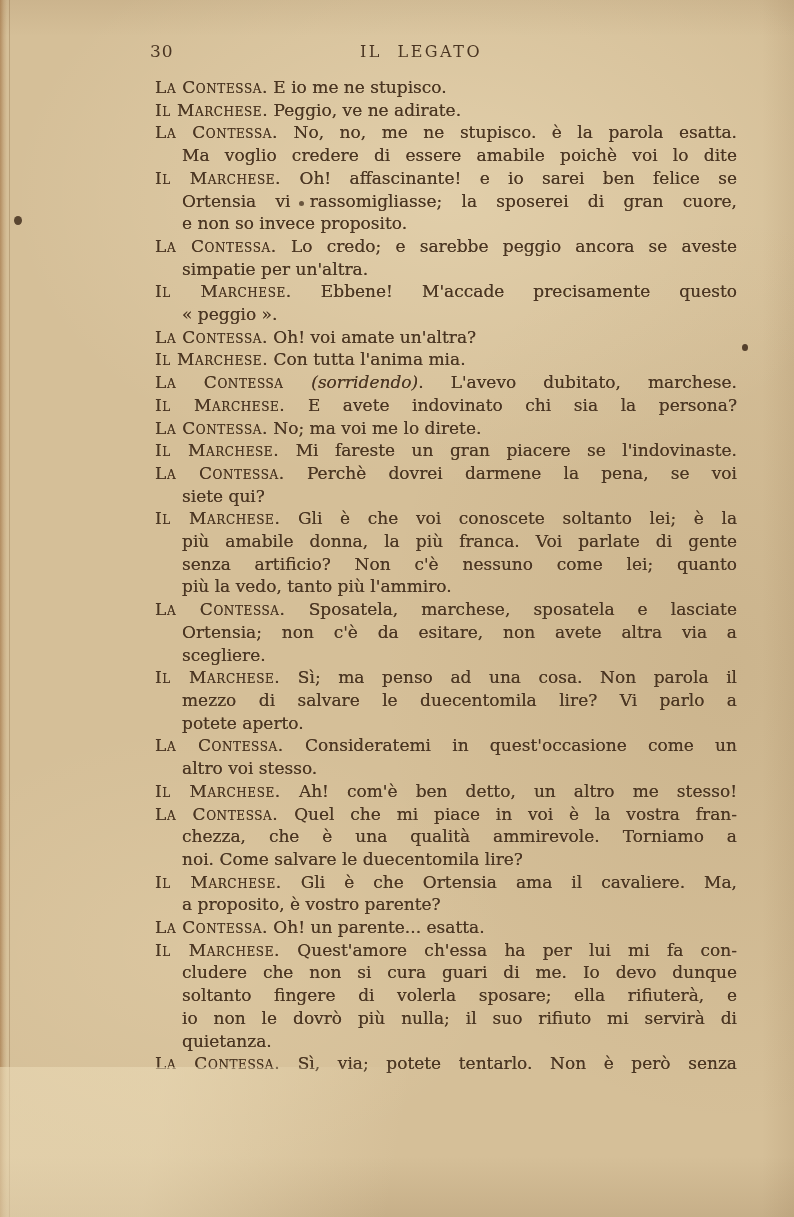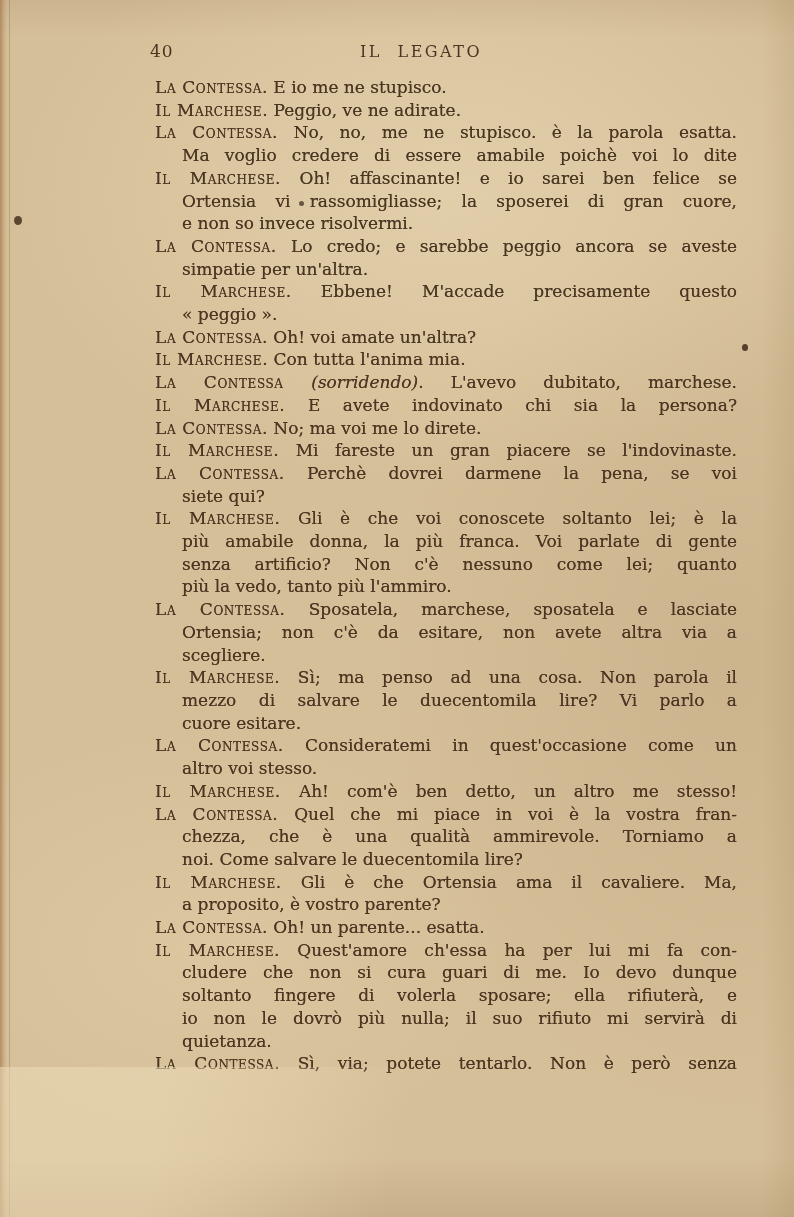--- a/index.html
+++ b/index.html
@@ -36,31 +36,31 @@
   .ink-dot{position:absolute;border-radius:50%;background:#4d3926;}
   .dot1{left:14px;top:216px;width:8px;height:9px;opacity:0.9;}
   .dot2{left:742px;top:344px;width:6px;height:7px;opacity:0.95;}
   .dot3{left:299px;top:201px;width:5px;height:5px;opacity:0.8;}
 </style>
 </head>
 <body>
 
 <div class="page">
   <div class="header">
-    <span class="pagenum">40</span>
+    <span class="pagenum">30</span>
     <span class="running-title">IL LEGATO</span>
   </div>
   <div class="text-block" id="text-block">
       <div class="line"><span class="seg-sc">La Contessa.</span><span class="seg-n"> E io me ne stupisco.</span></div>
       <div class="line"><span class="seg-sc">Il Marchese.</span><span class="seg-n"> Peggio, ve ne adirate.</span></div>
       <div class="line just"><span class="seg-sc">La Contessa.</span><span class="seg-n"> No, no, me ne stupisco. è la parola esatta.</span></div>
       <div class="line cont just"><span class="seg-n">Ma voglio credere di essere amabile poichè voi lo dite</span></div>
       <div class="line just"><span class="seg-sc">Il Marchese.</span><span class="seg-n"> Oh! affascinante! e io sarei ben felice se</span></div>
       <div class="line cont just"><span class="seg-n">Ortensia vi rassomigliasse; la sposerei di gran cuore,</span></div>
-      <div class="line cont"><span class="seg-n">e non so invece risolvermi.</span></div>
+      <div class="line cont"><span class="seg-n">e non so invece proposito.</span></div>
       <div class="line just"><span class="seg-sc">La Contessa.</span><span class="seg-n"> Lo credo; e sarebbe peggio ancora se aveste</span></div>
       <div class="line cont"><span class="seg-n">simpatie per un'altra.</span></div>
       <div class="line just"><span class="seg-sc">Il Marchese.</span><span class="seg-n"> Ebbene! M'accade precisamente questo</span></div>
       <div class="line cont"><span class="seg-n">« peggio ».</span></div>
       <div class="line"><span class="seg-sc">La Contessa.</span><span class="seg-n"> Oh! voi amate un'altra?</span></div>
       <div class="line"><span class="seg-sc">Il Marchese.</span><span class="seg-n"> Con tutta l'anima mia.</span></div>
       <div class="line just"><span class="seg-sc">La Contessa </span><span class="seg-i">(sorridendo)</span><span class="seg-n">. L'avevo dubitato, marchese.</span></div>
       <div class="line just"><span class="seg-sc">Il Marchese.</span><span class="seg-n"> E avete indovinato chi sia la persona?</span></div>
       <div class="line"><span class="seg-sc">La Contessa.</span><span class="seg-n"> No; ma voi me lo direte.</span></div>
       <div class="line just"><span class="seg-sc">Il Marchese.</span><span class="seg-n"> Mi fareste un gran piacere se l'indovinaste.</span></div>
@@ -68,21 +68,21 @@
       <div class="line cont"><span class="seg-n">siete qui?</span></div>
       <div class="line just"><span class="seg-sc">Il Marchese.</span><span class="seg-n"> Gli è che voi conoscete soltanto lei; è la</span></div>
       <div class="line cont just"><span class="seg-n">più amabile donna, la più franca. Voi parlate di gente</span></div>
       <div class="line cont just"><span class="seg-n">senza artificio? Non c'è nessuno come lei; quanto</span></div>
       <div class="line cont"><span class="seg-n">più la vedo, tanto più l'ammiro.</span></div>
       <div class="line just"><span class="seg-sc">La Contessa.</span><span class="seg-n"> Sposatela, marchese, sposatela e lasciate</span></div>
       <div class="line cont just"><span class="seg-n">Ortensia; non c'è da esitare, non avete altra via a</span></div>
       <div class="line cont"><span class="seg-n">scegliere.</span></div>
       <div class="line just"><span class="seg-sc">Il Marchese.</span><span class="seg-n"> Sì; ma penso ad una cosa. Non parola il</span></div>
       <div class="line cont just"><span class="seg-n">mezzo di salvare le duecentomila lire? Vi parlo a</span></div>
-      <div class="line cont"><span class="seg-n">cuore esitare.</span></div>
+      <div class="line cont"><span class="seg-n">potete aperto.</span></div>
       <div class="line just"><span class="seg-sc">La Contessa.</span><span class="seg-n"> Consideratemi in quest'occasione come un</span></div>
       <div class="line cont"><span class="seg-n">altro voi stesso.</span></div>
       <div class="line just"><span class="seg-sc">Il Marchese.</span><span class="seg-n"> Ah! com'è ben detto, un altro me stesso!</span></div>
       <div class="line just"><span class="seg-sc">La Contessa.</span><span class="seg-n"> Quel che mi piace in voi è la vostra fran-</span></div>
       <div class="line cont just"><span class="seg-n">chezza, che è una qualità ammirevole. Torniamo a</span></div>
       <div class="line cont"><span class="seg-n">noi. Come salvare le duecentomila lire?</span></div>
       <div class="line just"><span class="seg-sc">Il Marchese.</span><span class="seg-n"> Gli è che Ortensia ama il cavaliere. Ma,</span></div>
       <div class="line cont"><span class="seg-n">a proposito, è vostro parente?</span></div>
       <div class="line"><span class="seg-sc">La Contessa.</span><span class="seg-n"> Oh! un parente... esatta.</span></div>
       <div class="line just"><span class="seg-sc">Il Marchese.</span><span class="seg-n"> Quest'amore ch'essa ha per lui mi fa con-</span></div>

